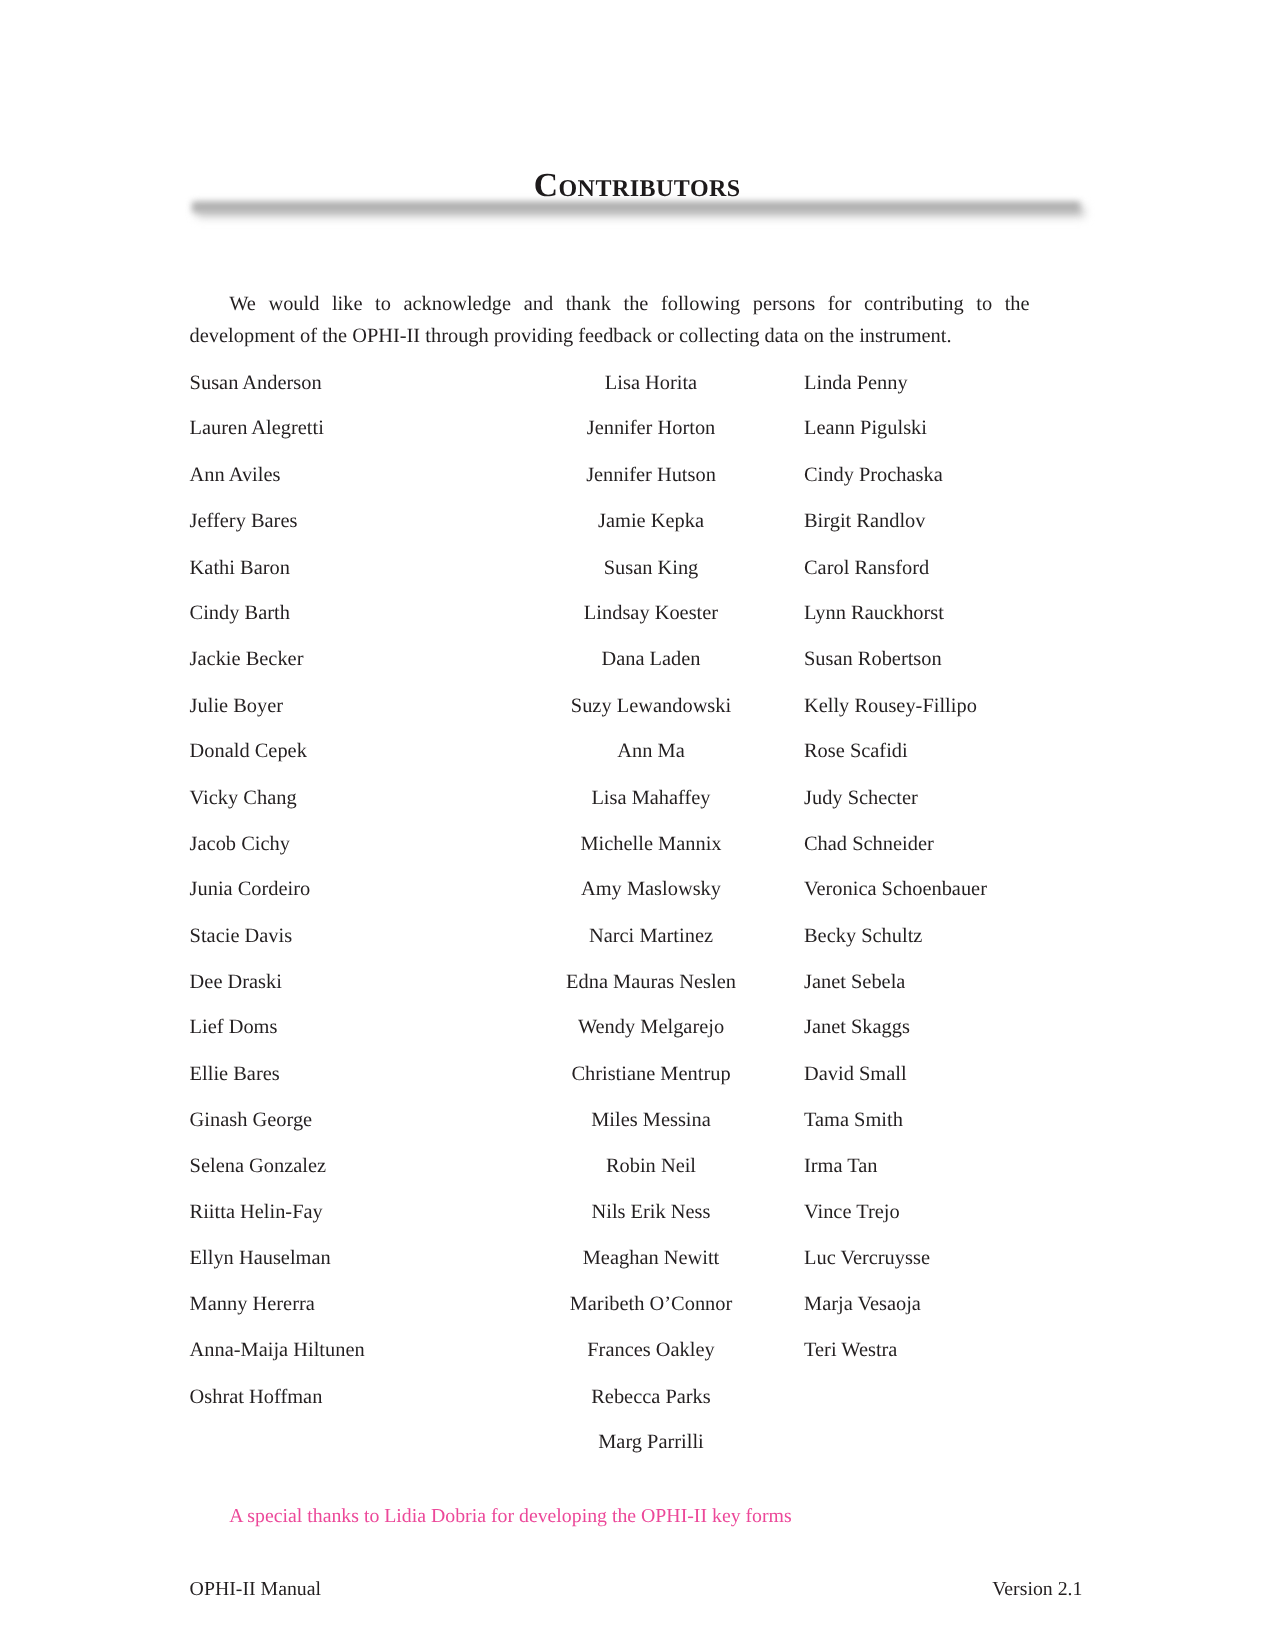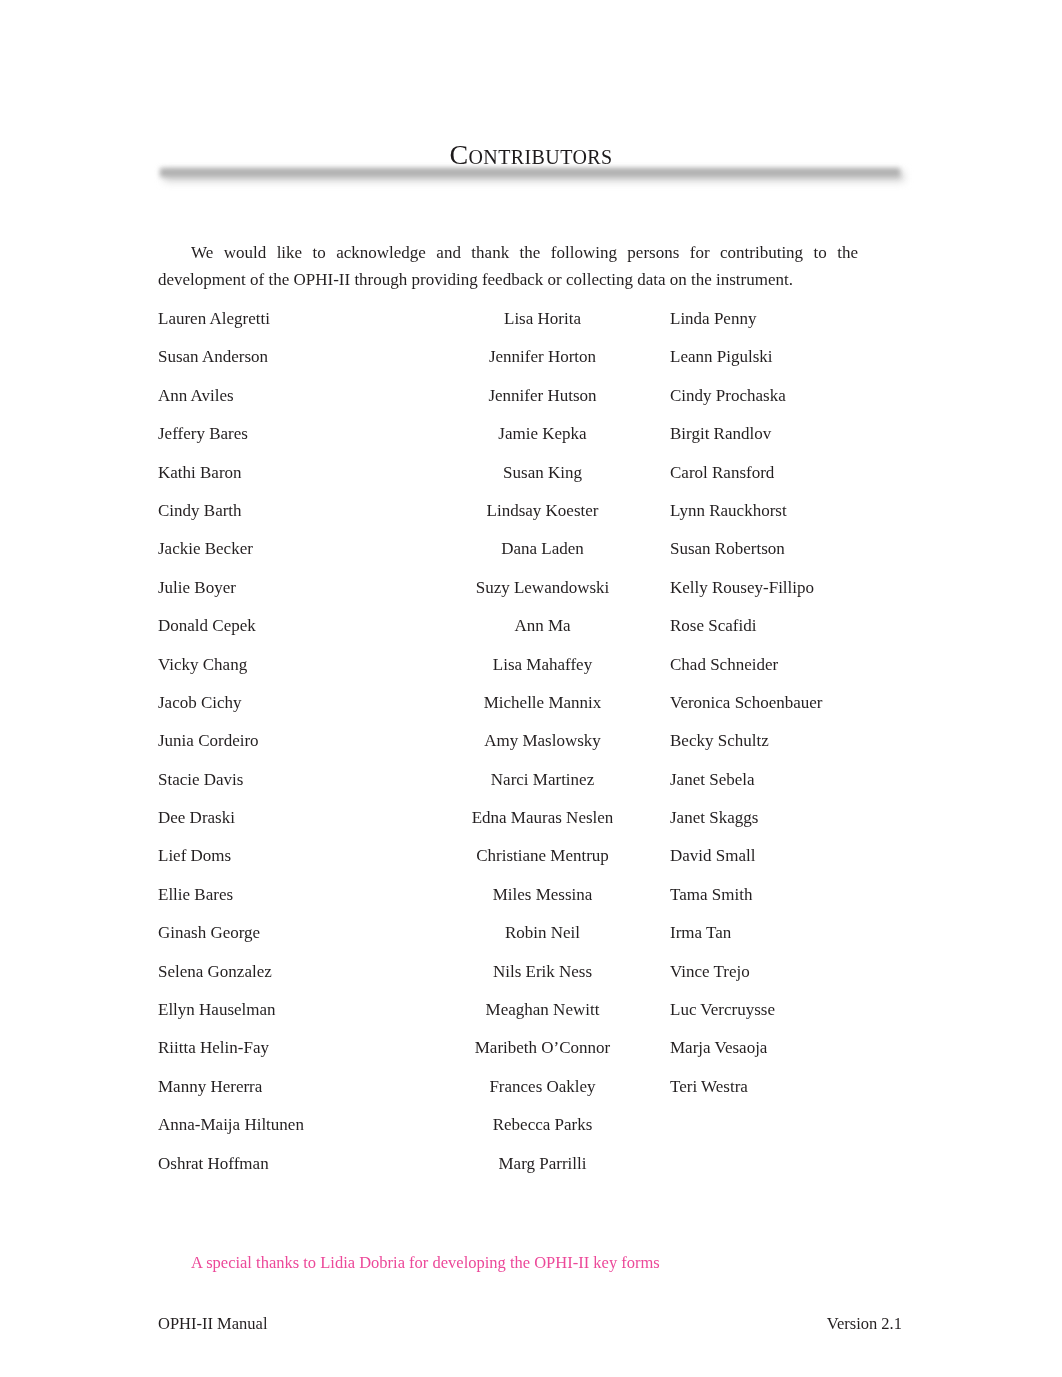--- a/index.html
+++ b/index.html
@@ -25,21 +25,21 @@
   .title {
     position: absolute;
     left: 0;
     top: 122px;
     width: 1062px;
     text-align: center;
     font-size: 28px;
     font-variant: small-caps;
     letter-spacing: 0.4px;
     color: #1d1a1b;
-    font-weight: 400;
+    font-weight: 700;
     line-height: 1;
   }
 
   
   .title-rule-wrap {
     position: absolute;
     left: 152px;
     top: 160px;
     width: 756px;
     height: 26px;
@@ -136,79 +136,81 @@
 
   <div class="title-rule-wrap">
     <div class="title-rule-shadow"></div>
     <div class="title-rule"></div>
   </div>
 
   <p class="intro">We would like to acknowledge and thank the following persons for contributing to the development of the OPHI-II through providing feedback or collecting data on the instrument.</p>
 
   <div class="names">
     <div class="names-col c1">
+        <div class="name">Susan Anderson</div>
         <div class="name">Lauren Alegretti</div>
-        <div class="name">Susan Anderson</div>
         <div class="name">Ann Aviles</div>
         <div class="name">Jeffery Bares</div>
         <div class="name">Kathi Baron</div>
         <div class="name">Cindy Barth</div>
         <div class="name">Jackie Becker</div>
         <div class="name">Julie Boyer</div>
         <div class="name">Donald Cepek</div>
         <div class="name">Vicky Chang</div>
         <div class="name">Jacob Cichy</div>
         <div class="name">Junia Cordeiro</div>
         <div class="name">Stacie Davis</div>
         <div class="name">Dee Draski</div>
         <div class="name">Lief Doms</div>
         <div class="name">Ellie Bares</div>
         <div class="name">Ginash George</div>
         <div class="name">Selena Gonzalez</div>
+        <div class="name">Riitta Helin-Fay</div>
         <div class="name">Ellyn Hauselman</div>
-        <div class="name">Riitta Helin-Fay</div>
         <div class="name">Manny Hererra</div>
         <div class="name">Anna-Maija Hiltunen</div>
         <div class="name">Oshrat Hoffman</div>
       </div>
     <div class="names-col c2">
         <div class="name">Lisa Horita</div>
         <div class="name">Jennifer Horton</div>
         <div class="name">Jennifer Hutson</div>
         <div class="name">Jamie Kepka</div>
         <div class="name">Susan King</div>
         <div class="name">Lindsay Koester</div>
         <div class="name">Dana Laden</div>
         <div class="name">Suzy Lewandowski</div>
         <div class="name">Ann Ma</div>
         <div class="name">Lisa Mahaffey</div>
         <div class="name">Michelle Mannix</div>
         <div class="name">Amy Maslowsky</div>
         <div class="name">Narci Martinez</div>
         <div class="name">Edna Mauras Neslen</div>
+        <div class="name">Wendy Melgarejo</div>
         <div class="name">Christiane Mentrup</div>
         <div class="name">Miles Messina</div>
         <div class="name">Robin Neil</div>
         <div class="name">Nils Erik Ness</div>
         <div class="name">Meaghan Newitt</div>
         <div class="name">Maribeth O’Connor</div>
         <div class="name">Frances Oakley</div>
         <div class="name">Rebecca Parks</div>
         <div class="name">Marg Parrilli</div>
       </div>
     <div class="names-col c3">
         <div class="name">Linda Penny</div>
         <div class="name">Leann Pigulski</div>
         <div class="name">Cindy Prochaska</div>
         <div class="name">Birgit Randlov</div>
         <div class="name">Carol Ransford</div>
         <div class="name">Lynn Rauckhorst</div>
         <div class="name">Susan Robertson</div>
         <div class="name">Kelly Rousey-Fillipo</div>
         <div class="name">Rose Scafidi</div>
+        <div class="name">Judy Schecter</div>
         <div class="name">Chad Schneider</div>
         <div class="name">Veronica Schoenbauer</div>
         <div class="name">Becky Schultz</div>
         <div class="name">Janet Sebela</div>
         <div class="name">Janet Skaggs</div>
         <div class="name">David Small</div>
         <div class="name">Tama Smith</div>
         <div class="name">Irma Tan</div>
         <div class="name">Vince Trejo</div>
         <div class="name">Luc Vercruysse</div>

